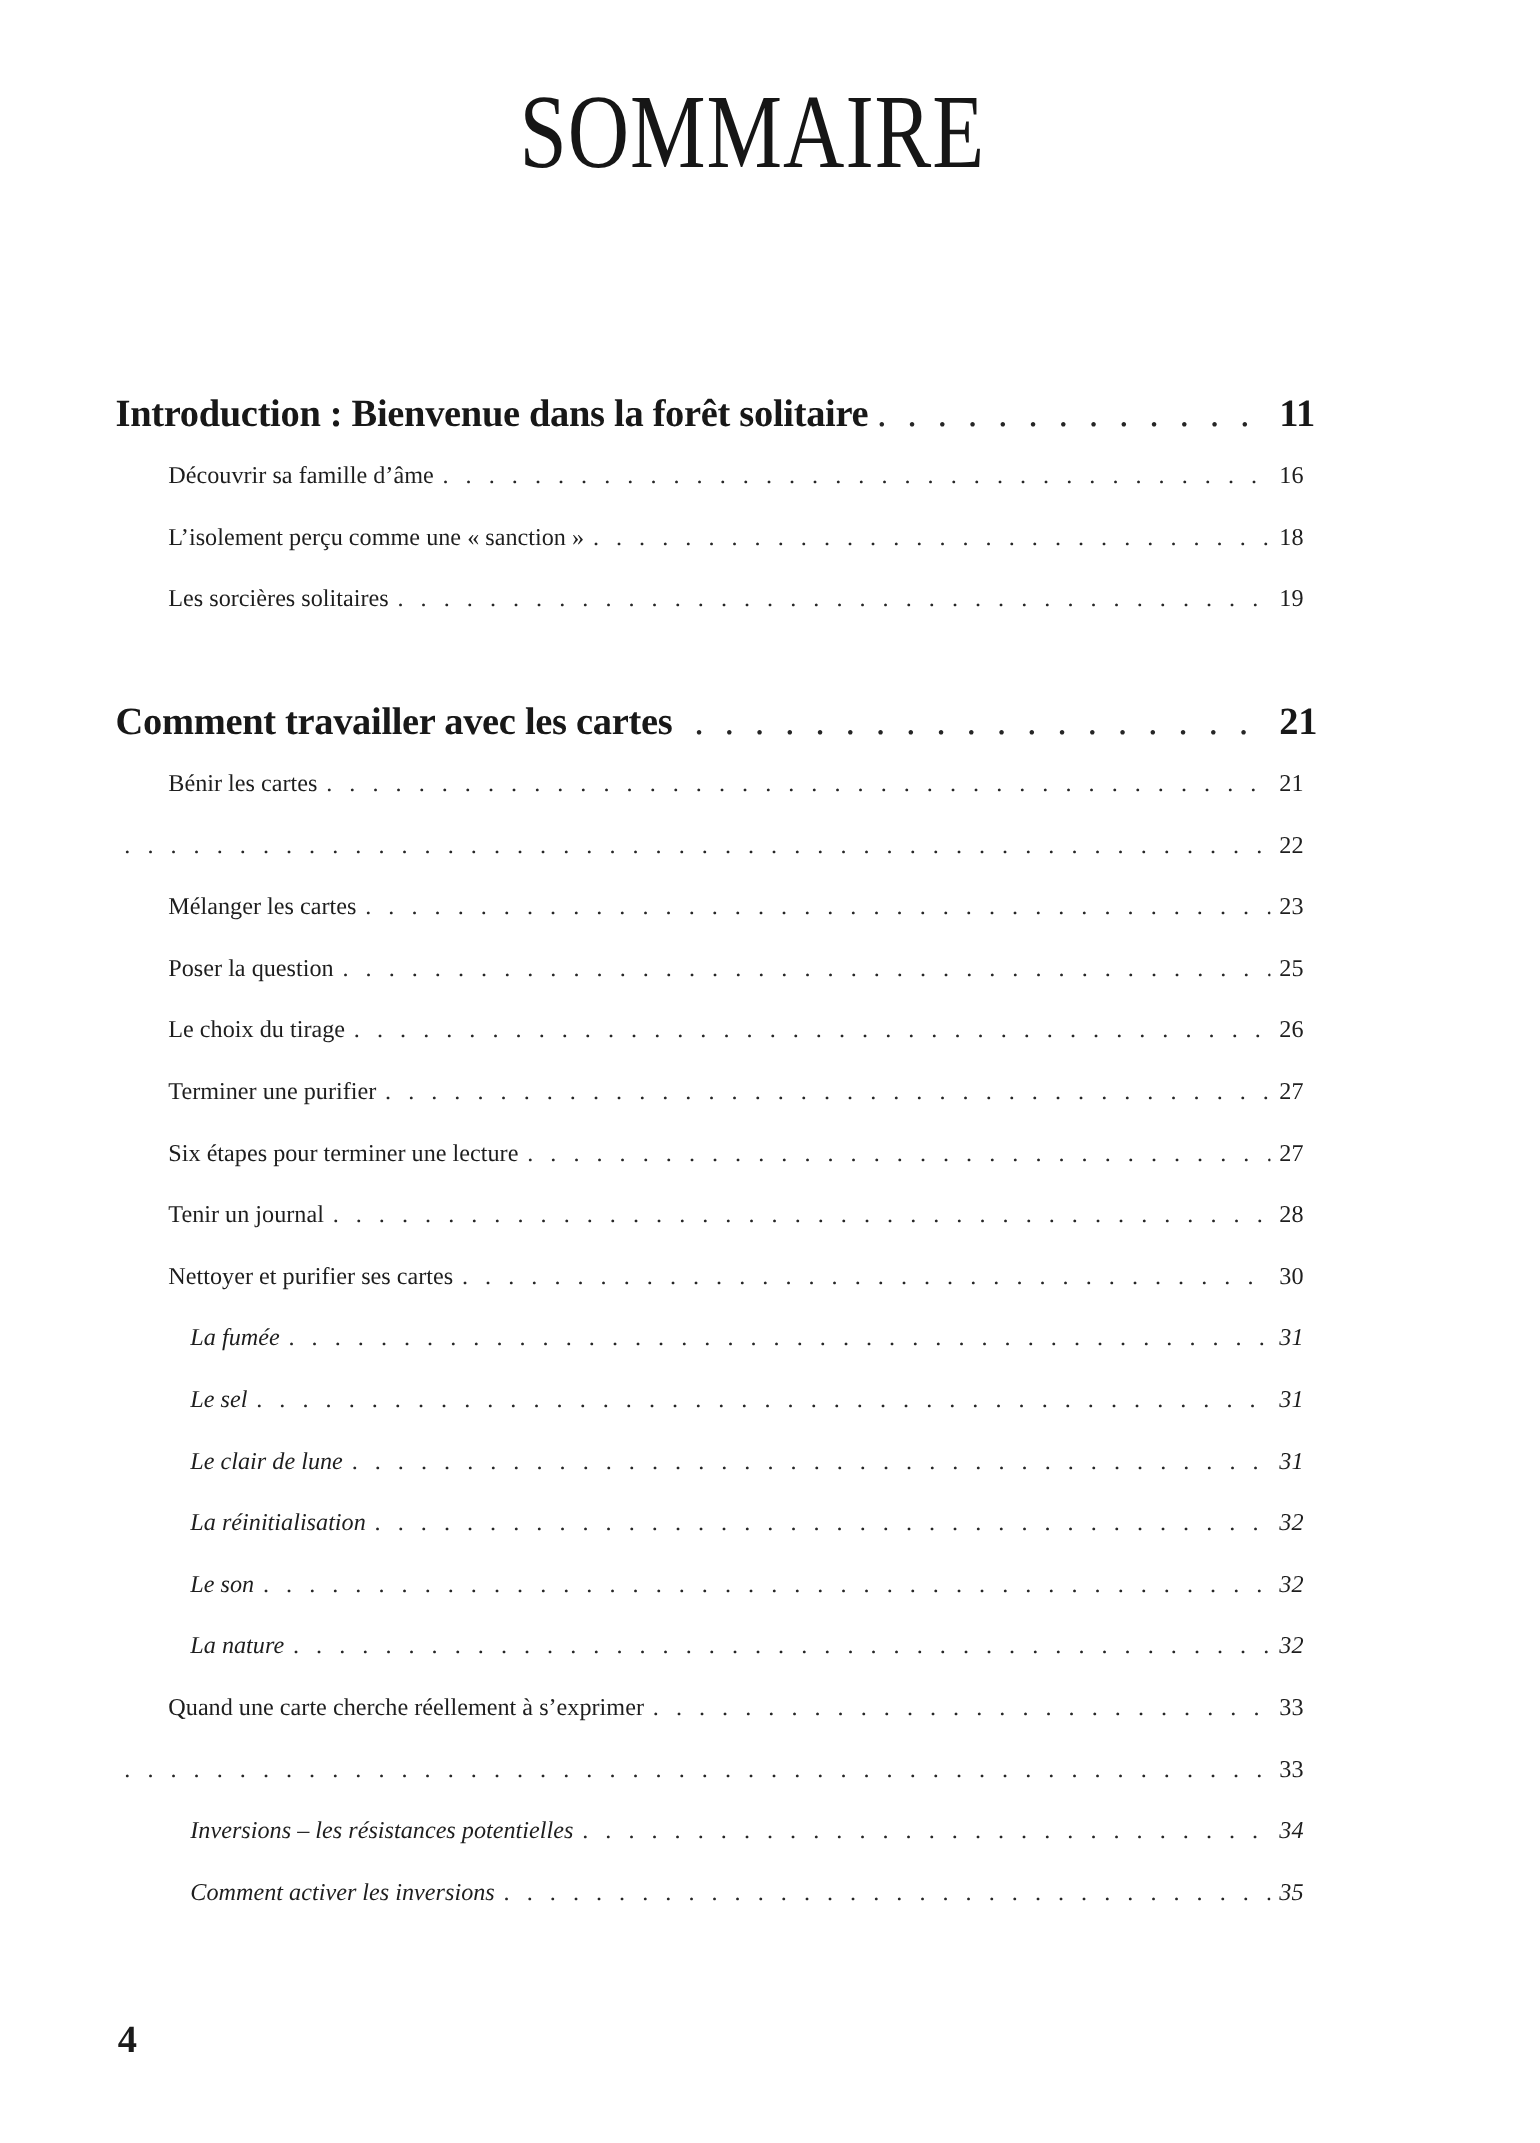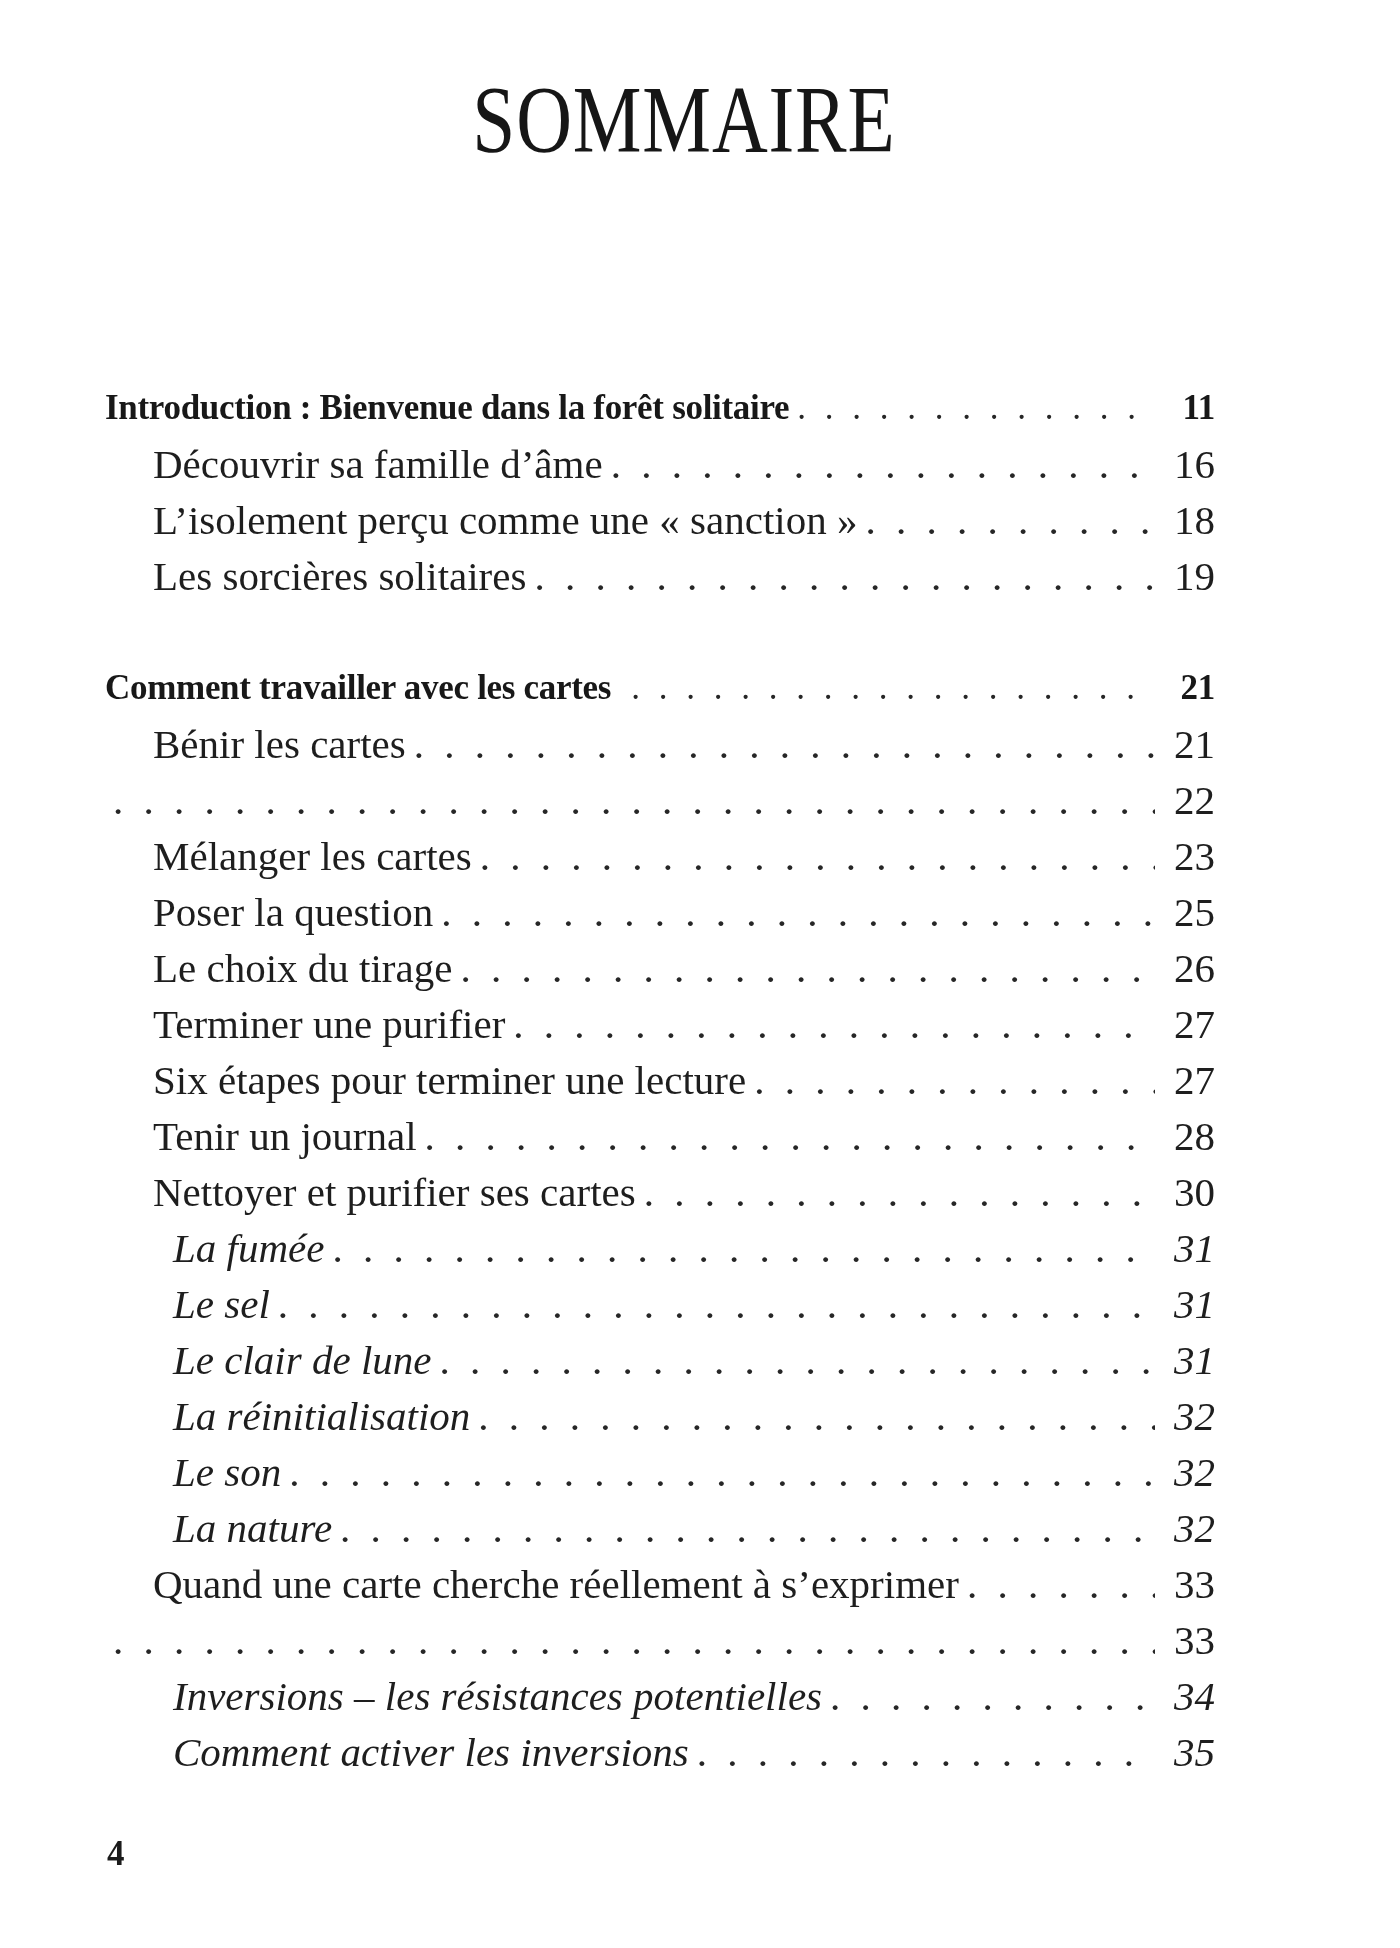--- a/index.html
+++ b/index.html
@@ -34,21 +34,21 @@
     position: absolute;
     top: 348px;
     left: 105px;
     width: 1110px;
   }
   .row {
     display: flex;
     align-items: baseline;
     height: 56px;
     line-height: 56px;
-    font-size: 41px;
+    font-size: 22px;
     white-space: nowrap;
   }
   .row.gap { margin-top: 56px; gap: 12px; }
   .row.bold { font-weight: 700; font-size: 35px; letter-spacing: -0.3px; color: #181818; }
   .row.italic { font-style: italic; }
   .lvl1 .label { padding-left: 48px; }
   .lvl2 .label { padding-left: 68px; }
   .label { flex: 0 0 auto; }
   .leader {
     flex: 1 1 0;
@@ -61,23 +61,21 @@
     color: #262626;
   }
   .leader::after {
     content: ". . . . . . . . . . . . . . . . . . . . . . . . . . . . . . . . . . . . . . . . . . . . . . . . . . . . . . . . . . . . . . . . . . . . . . . .";
     letter-spacing: 3px;
     word-spacing: 4px;
   }
   .pnum {
     flex: 0 0 auto;
     min-width: 52px;
-    text-align: right;
     padding-left: 8px;
-    margin-top: 32px;
   }
   .folio {
     position: absolute;
     left: 107px;
     top: 1836px;
     font-size: 35px;
     font-weight: 700;
     line-height: 1;
     color: #1b1b1b;
   }

